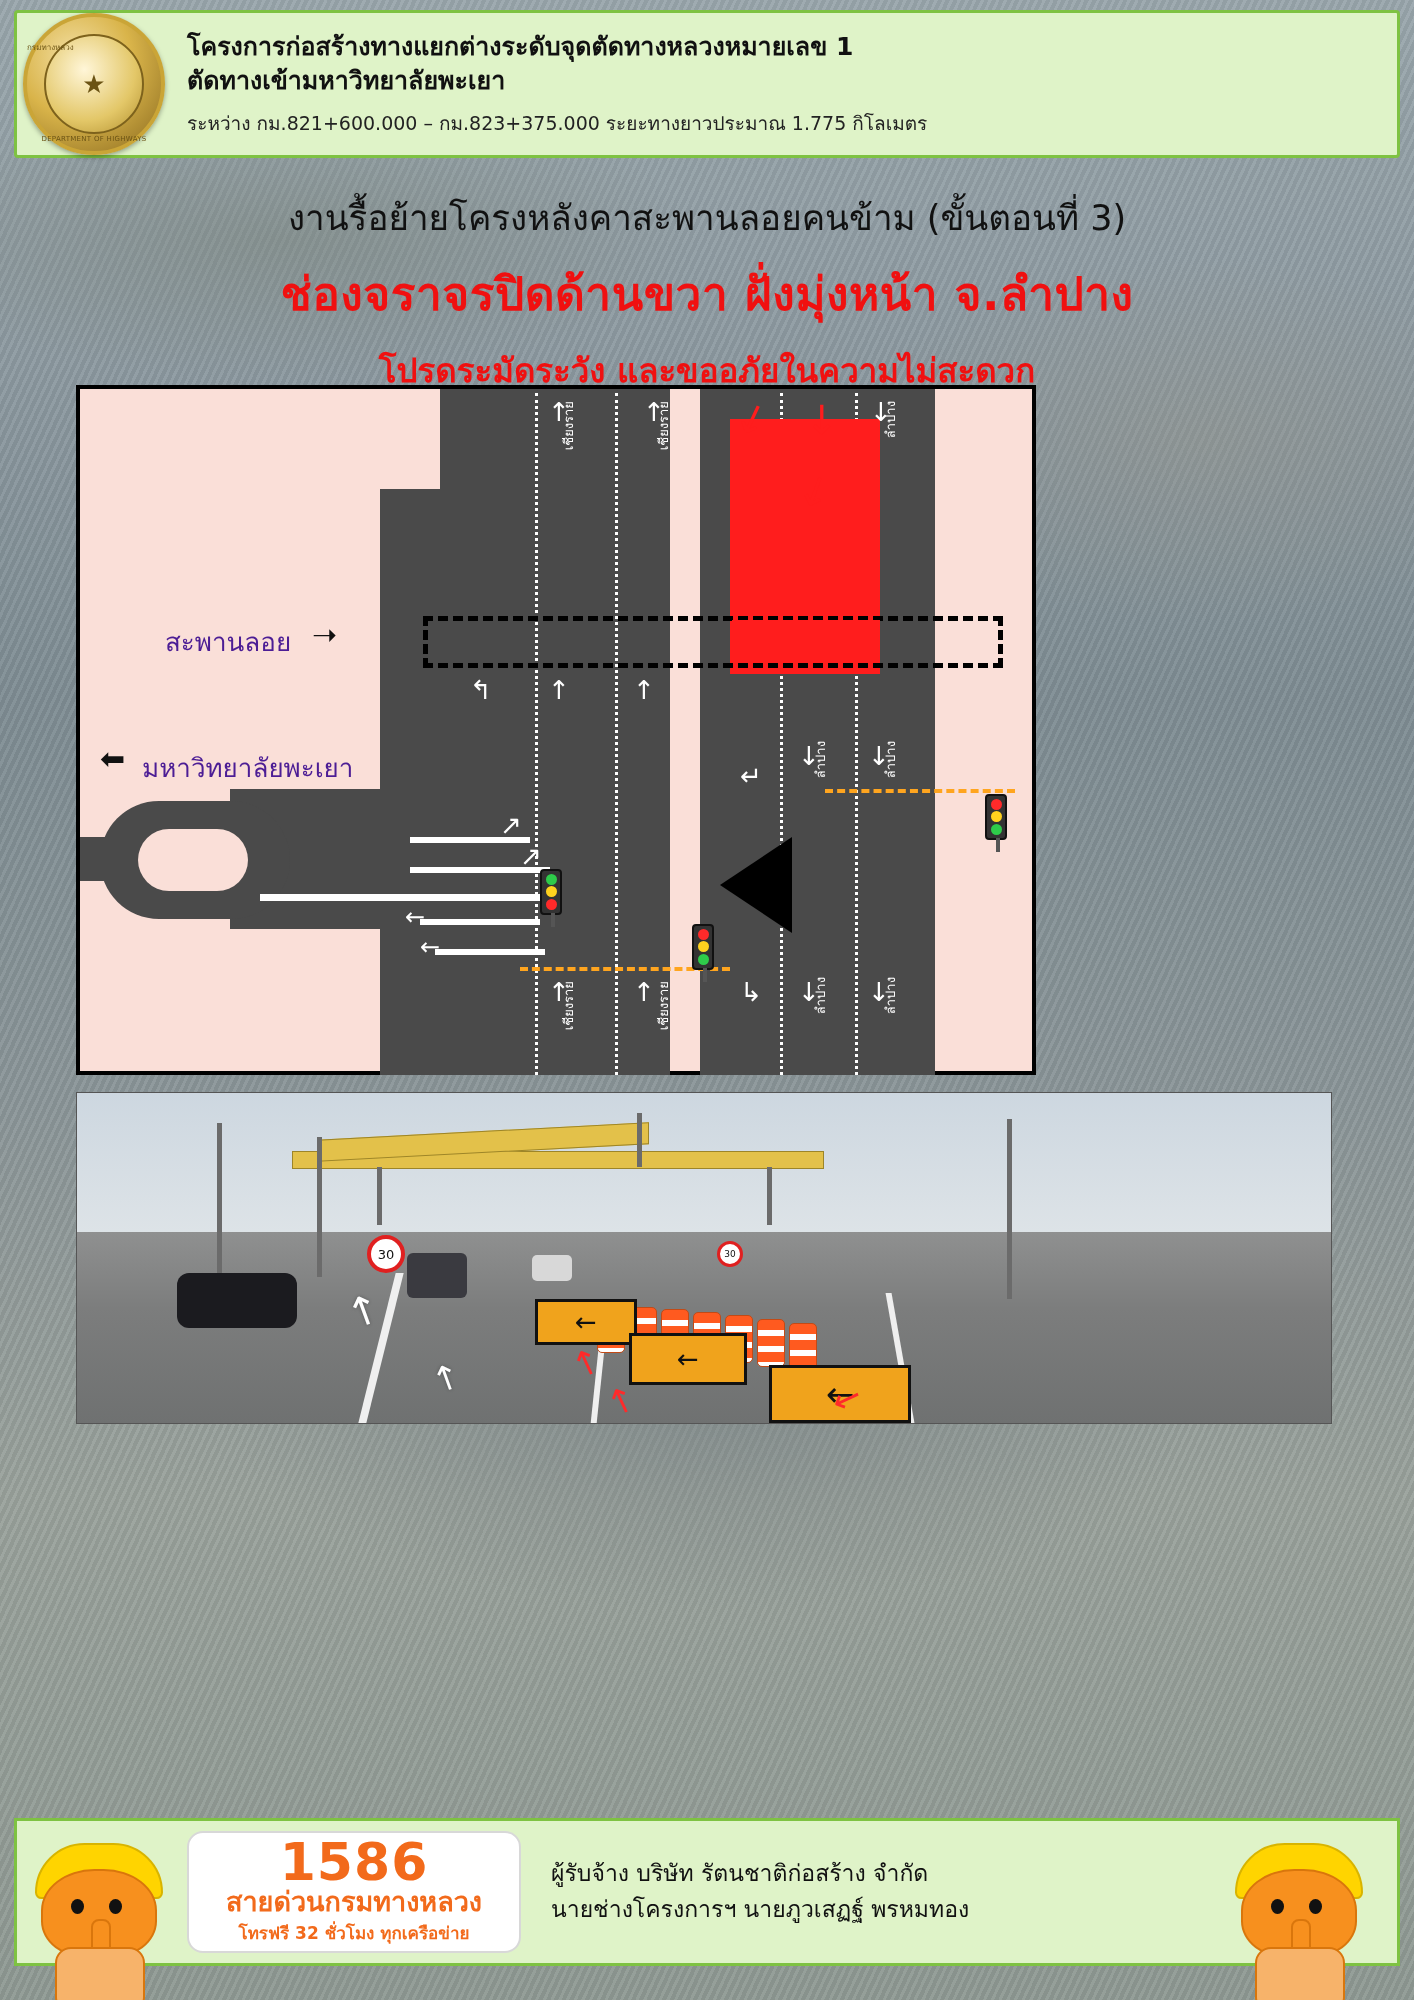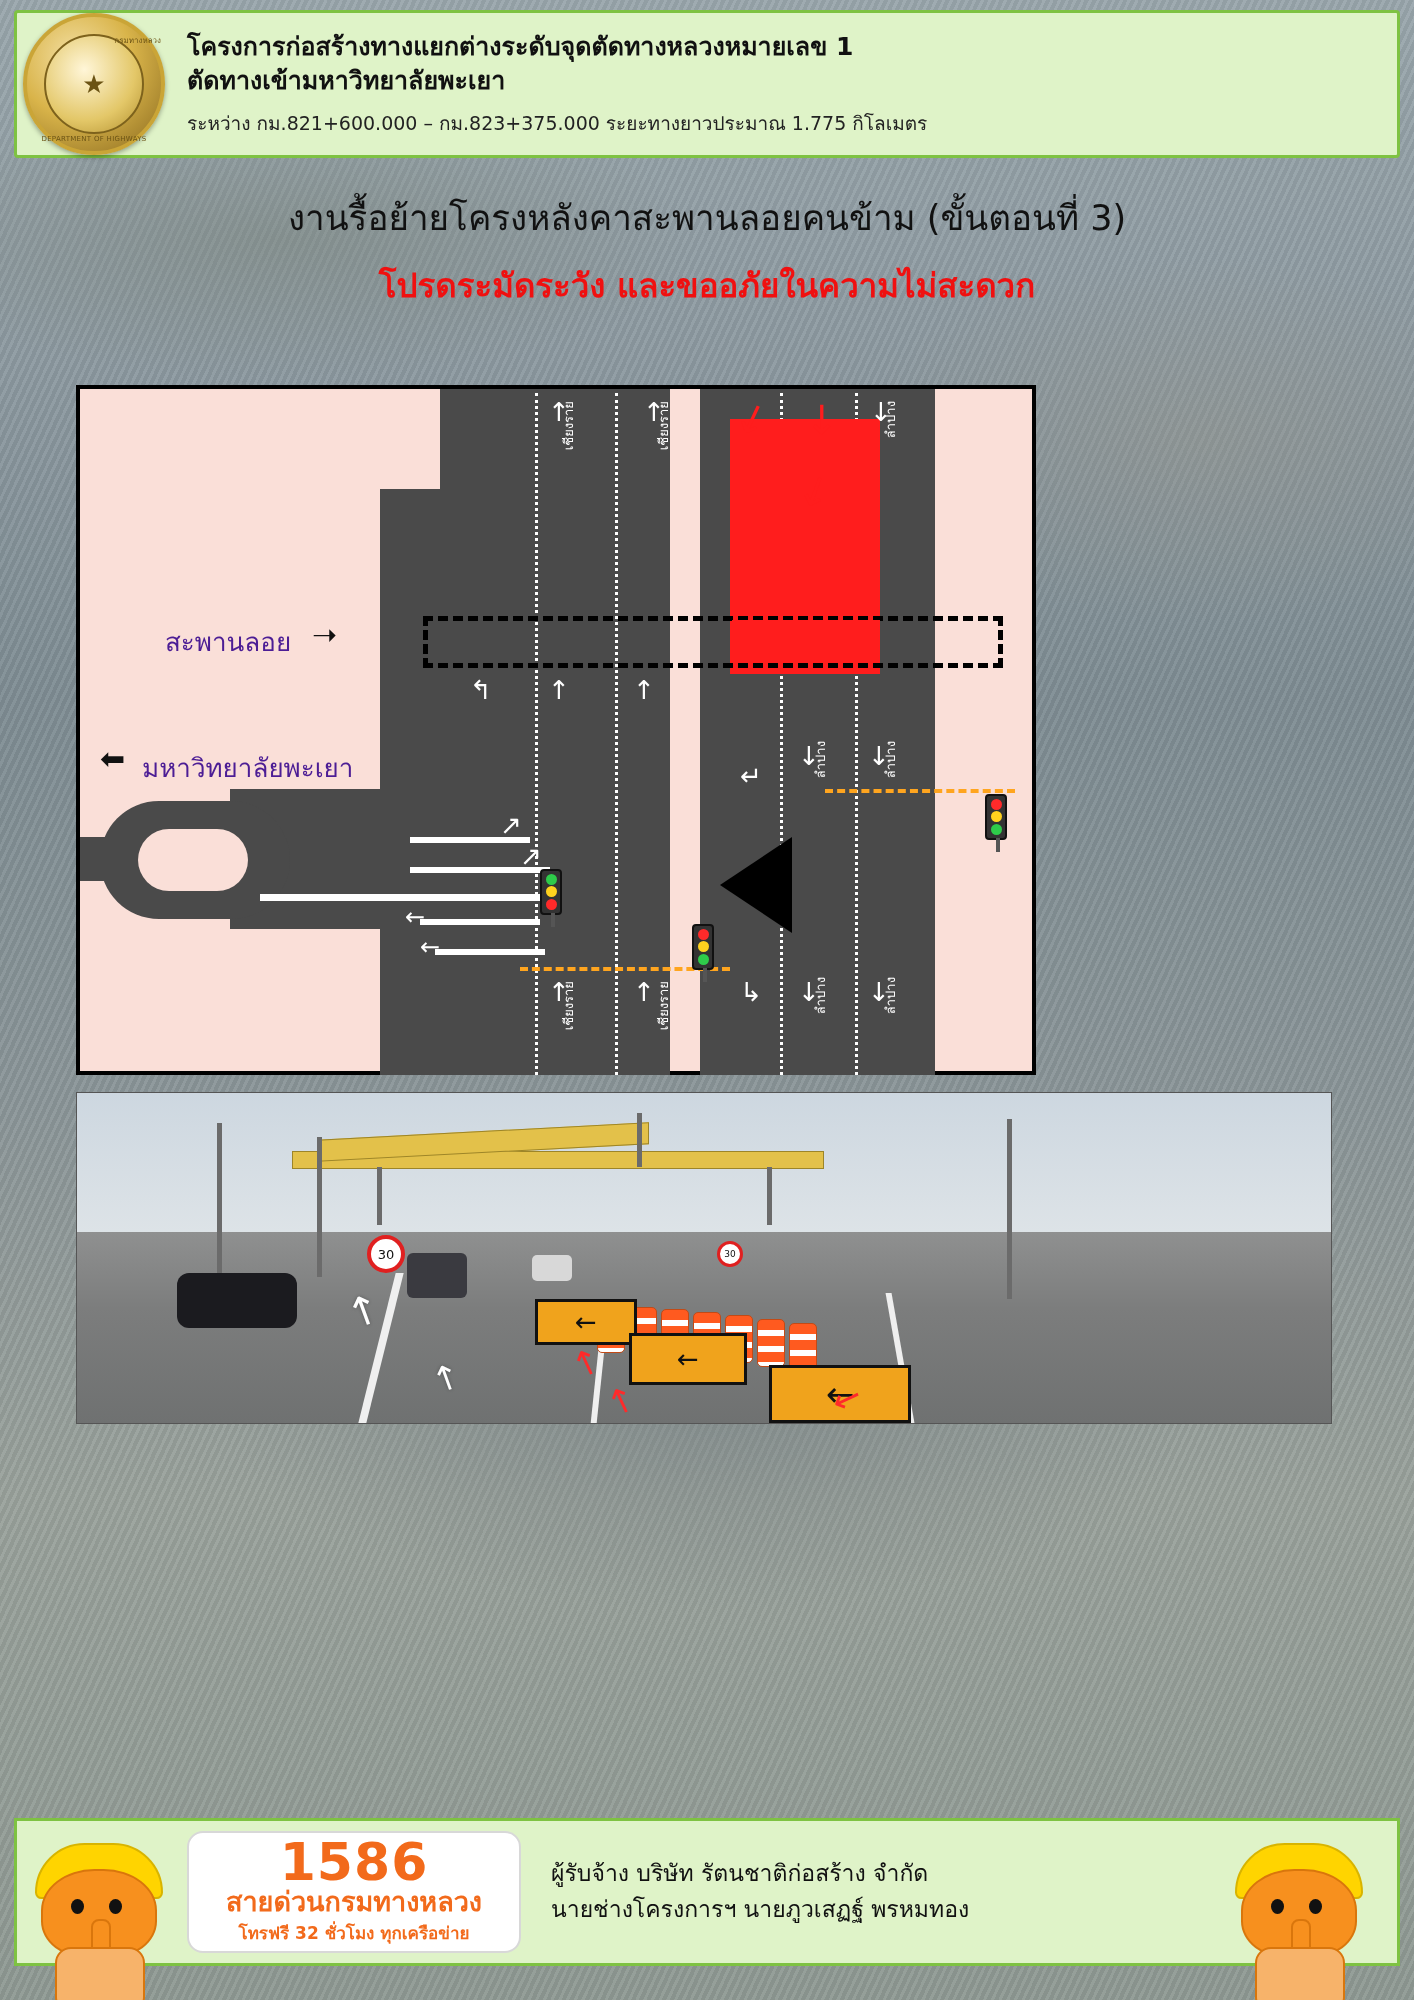--- a/index.html
+++ b/index.html
@@ -40,21 +40,21 @@
   }
   .seal .inner{
     width:96px;height:96px;border-radius:50%;
     background:radial-gradient(circle at 40% 35%,#fff6d8,#e3c768 60%,#b08d2b);
     border:2px solid #7d621c;
     display:flex;align-items:center;justify-content:center;
     flex-direction:column;
     font-size:7px;color:#5c4710;text-align:center;line-height:1.15;
   }
   .seal .inner .glyph{font-size:26px;line-height:26px;color:#6b5314;}
-  .seal .top-txt{position:absolute;top:17px;left:0;right:0;text-align:right;font-size:8px;color:#6b5314;}
+  .seal .top-txt{position:absolute;top:24px;left:0;right:0;text-align:left;font-size:8px;color:#6b5314;}
   .seal .bot-txt{position:absolute;bottom:8px;left:0;right:0;text-align:center;font-size:7px;color:#6b5314;letter-spacing:.3px;}
   .header-text{margin-left:22px;}
   .header-text .l1,.header-text .l2{
     font-size:25px;font-weight:bold;color:#111;line-height:1.35;
   }
   .header-text .sub{font-size:19px;color:#222;margin-top:10px;}
   
   .panel{
     position:absolute;left:14px;top:170px;width:1386px;height:1645px;
     box-sizing:border-box;
@@ -155,20 +155,21 @@
     <div class="l1">โครงการก่อสร้างทางแยกต่างระดับจุดตัดทางหลวงหมายเลข 1</div>
     <div class="l2">ตัดทางเข้ามหาวิทยาลัยพะเยา</div>
     <div class="sub">ระหว่าง กม.821+600.000 – กม.823+375.000 ระยะทางยาวประมาณ 1.775 กิโลเมตร</div>
   </div>
 </div>
 
 <div class="panel">
 
   <div class="title-zone">
     <div class="t1">งานรื้อย้ายโครงหลังคาสะพานลอยคนข้าม (ขั้นตอนที่ 3)</div>
+    <div class="t2">ช่องจราจรปิดด้านขวา ฝั่งมุ่งหน้า จ.ลำปาง</div>
     <div class="t3">โปรดระมัดระวัง และขออภัยในความไม่สะดวก</div>
   </div>
 
   <div class="diagram">
 
     <div class="road" style="left:360px;top:0;width:230px;height:686px;"></div>
     <div class="road" style="left:620px;top:0;width:235px;height:686px;"></div>
 
     <div class="road" style="left:300px;top:100px;width:70px;height:586px;"></div>
 

